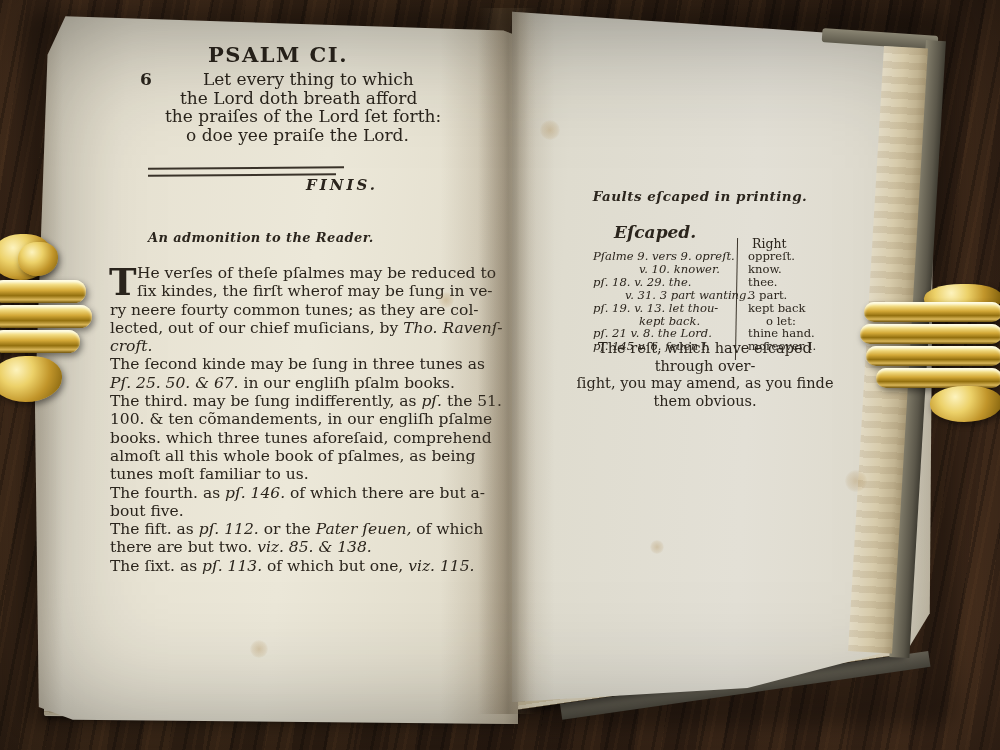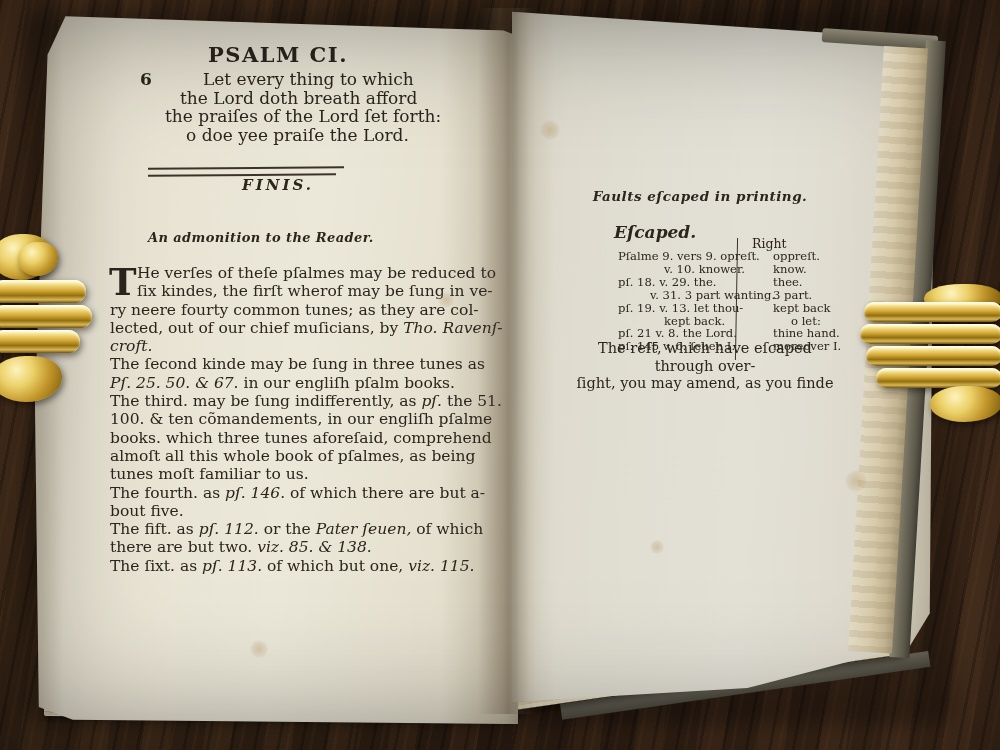--- a/index.html
+++ b/index.html
@@ -59,38 +59,38 @@
   .blob{position:absolute;border-radius:50% 45% 55% 50%;
     background:radial-gradient(circle at 35% 30%, #fdf3bd 0%, #ecd169 30%, #c1952a 60%, #7c5d0a 95%);
     box-shadow:2px 3px 6px rgba(0,0,0,.45);}
   
   .ink{color:#2b251d;}
   .psalm-header{position:absolute;left:178px;top:42px;width:200px;text-align:center;
     font-size:21px;font-weight:bold;letter-spacing:1.5px;}
   .verse-num{position:absolute;left:140px;top:69px;font-size:17px;font-weight:bold;}
   .vline{position:absolute;white-space:nowrap;font-size:17px;}
   .rule{position:absolute;left:148px;width:196px;height:1.6px;background:#3a332a;transform:rotate(-.4deg);}
-  .finis{position:absolute;left:178px;top:176px;width:200px;text-align:center;
+  .finis{position:absolute;left:178px;top:176px;width:200px;text-align:right;
     font-size:15px;font-weight:bold;font-style:italic;letter-spacing:3px;}
   .admon-head{position:absolute;left:148px;top:230px;width:280px;
     font-size:13px;font-weight:bold;font-style:italic;letter-spacing:.4px;white-space:nowrap;}
   .admon-para{position:absolute;left:110px;top:264px;width:360px;font-size:15.5px;line-height:18.3px;}
   .pl{white-space:nowrap;position:relative;}
   .pl.capind{padding-left:27px;}
   .dropcap{position:absolute;left:-1px;top:1px;font-size:37px;line-height:34px;font-weight:bold;}
   .it{font-style:italic;}
   
   .errata-title{position:absolute;left:560px;top:188px;width:280px;text-align:center;
     font-size:13.5px;font-weight:bold;font-style:italic;letter-spacing:.5px;}
   .col-esc{position:absolute;left:614px;top:222px;font-size:17px;font-weight:bold;font-style:italic;}
   .col-right{position:absolute;left:752px;top:236px;font-size:12.5px;}
   .err-divider{position:absolute;left:736px;top:238px;width:1.4px;height:122px;background:#3a332a;transform:rotate(1deg);}
   .err-rows{position:absolute;left:593px;top:250px;width:260px;font-size:11.6px;line-height:12.9px;}
   .err-row{display:flex;}
-  .ecell{width:143px;white-space:nowrap;margin-left:25px;}
+  .ecell{width:143px;font-style:italic;white-space:nowrap;}
   .rcell{padding-left:12px;white-space:nowrap;}
   .ecell.ind1{padding-left:46px;width:97px;}
   .ecell.ind2{padding-left:32px;width:111px;}
   .rcell.rind{padding-left:30px;}
   .closing{position:absolute;left:575px;top:340px;width:260px;text-align:center;
     font-size:14.5px;line-height:17.6px;}
 </style>
 </head>
 <body>
 
@@ -183,20 +183,21 @@
       </div>
     <div class="err-row">
         <div class="ecell">pſ. 145 v. 6. ſeuen I.</div>
         <div class="rcell">moreover I.</div>
       </div>
   </div>
 
   <div class="ink closing">
     <div>The reſt, which have eſcaped through over-</div>
     <div>ſight, you may amend, as you finde</div>
+    <div>them obvious.</div>
   </div>
 
   <div class="hand" style="left:-8px;top:234px;width:104px;height:170px;">
     <div class="blob" style="left:0;top:0;width:60px;height:46px;"></div>
     <div class="blob" style="left:26px;top:8px;width:40px;height:34px;"></div>
     <div class="finger" style="left:0;top:46px;width:94px;height:23px;"></div>
     <div class="finger" style="left:0;top:71px;width:100px;height:23px;"></div>
     <div class="finger" style="left:0;top:96px;width:88px;height:23px;"></div>
     <div class="blob" style="left:0;top:122px;width:70px;height:46px;"></div>
   </div>

